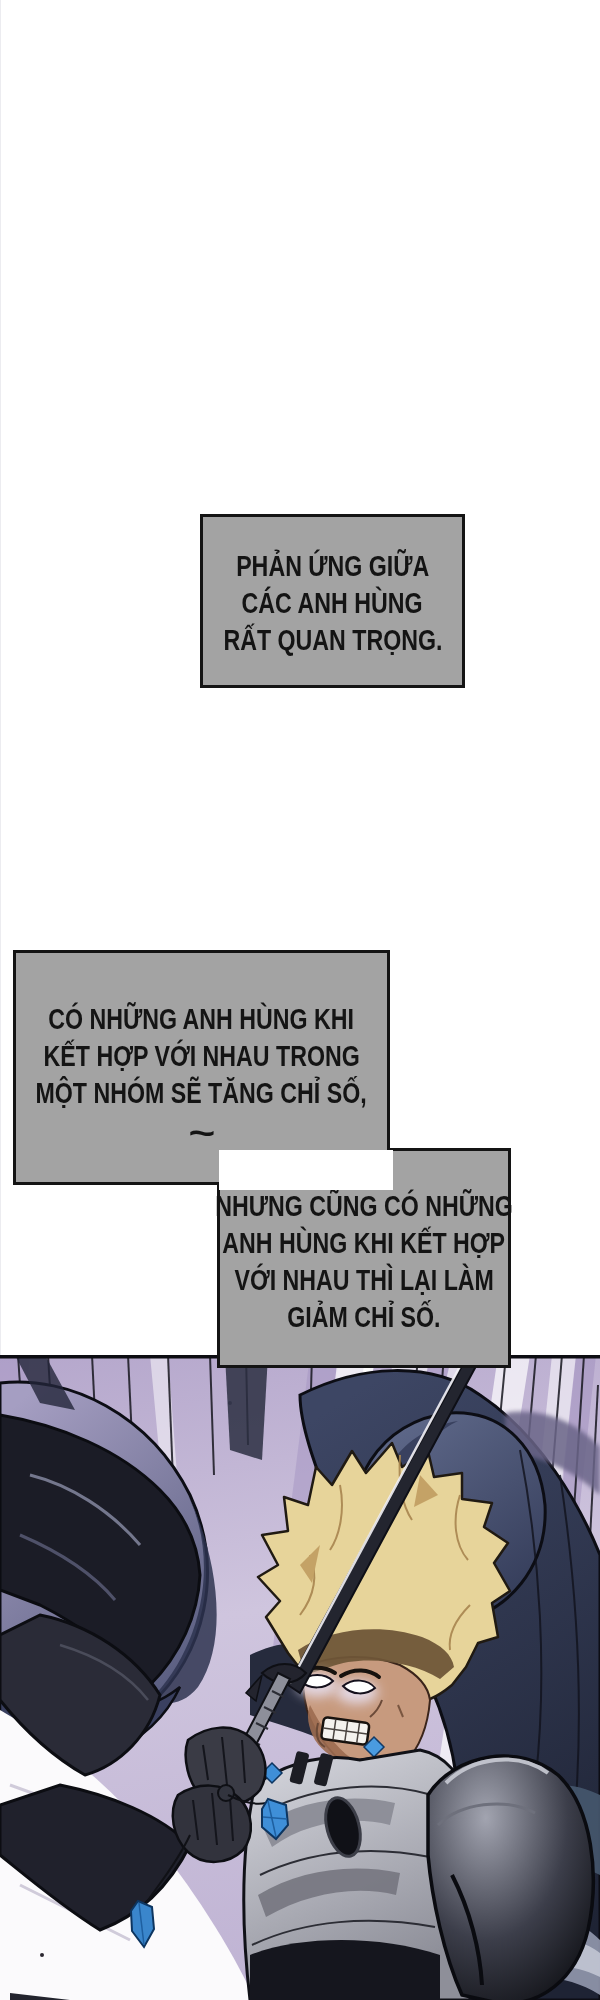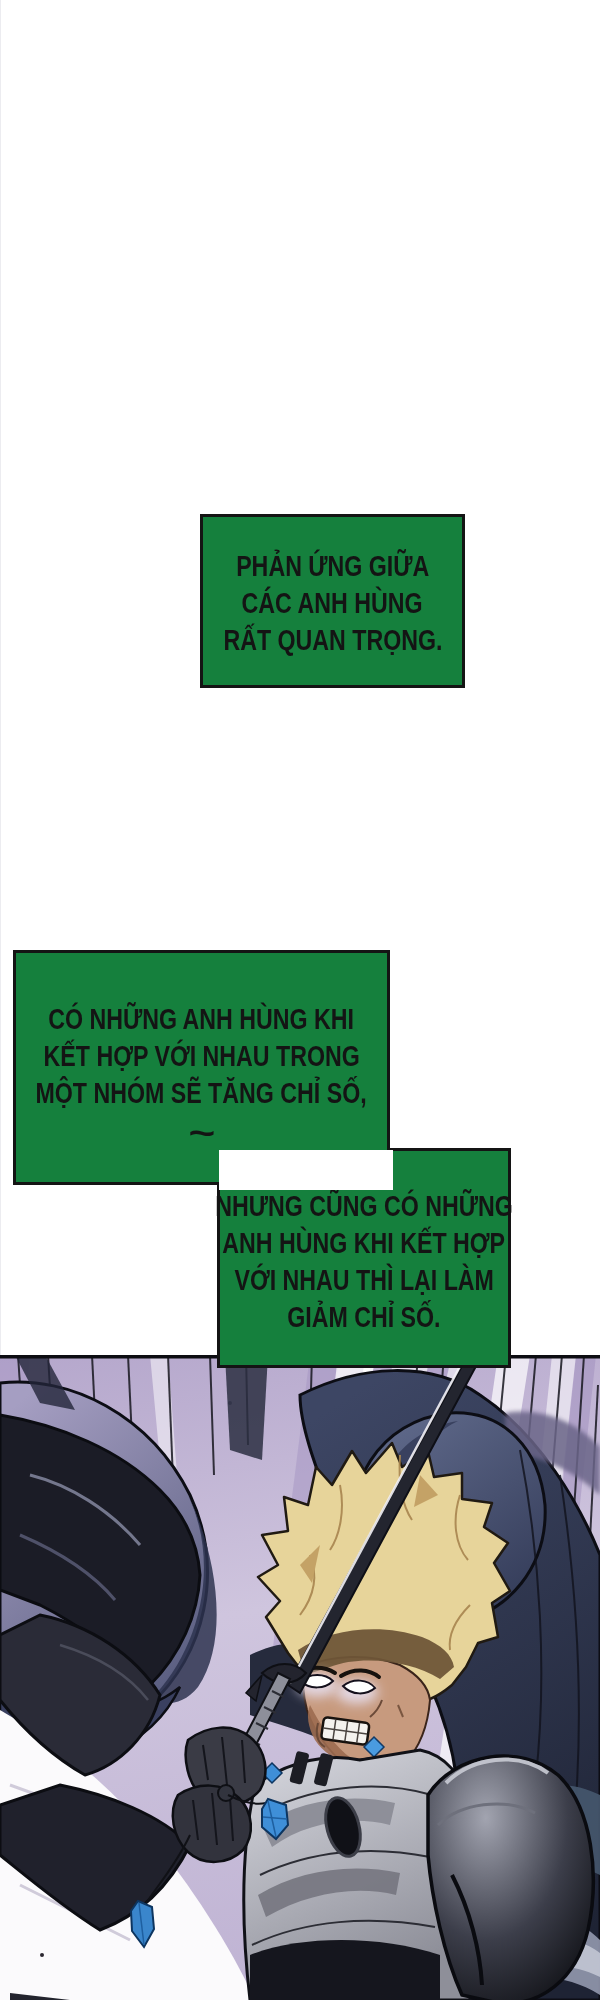--- a/index.html
+++ b/index.html
@@ -14,21 +14,21 @@
     --armor-light:#d8d9e0; --armor-mid:#8e8f99; --armor-dark:#3a3b45; --armor-black:#15161c;
     --metal-grip:#8d8f9a; --gem-blue:#3f8fd8; --gem-blue-dark:#0d3560; --speckle:#2a2630;
   }
   *{margin:0;padding:0;box-sizing:border-box}
   html,body{background:#fff}
   body{width:600px;font-family:"Liberation Sans","DejaVu Sans",sans-serif}
   .page{position:relative;width:600px;height:2000px;background:var(--page-bg);overflow:hidden;
         box-shadow:inset 1px 0 0 #ececf0}
   .art-panel{position:absolute;left:0;top:1355px;width:600px;height:645px;z-index:1}
   .art-panel svg{display:block;width:600px;height:645px}
-  .nbox{position:absolute;background:#15803d;border:3px solid var(--ink);
+  .nbox{position:absolute;background:#a3a3a3;border:3px solid var(--ink);
         display:flex;flex-direction:column;align-items:center;justify-content:center}
   .box1{left:200px;top:514px;width:265px;height:174px;z-index:3;padding-top:4px}
   .box2{left:13px;top:950px;width:377px;height:235px;z-index:3;padding-top:18px}
   .box3{left:217px;top:1148px;width:294px;height:220px;z-index:2;padding-top:8px}
   .patch{position:absolute;left:219px;top:1150px;width:174px;height:40px;background:#fff;z-index:4}
   .nline{font-weight:700;font-size:29px;line-height:37px;color:var(--ink);white-space:nowrap;
          transform:scaleX(0.8);transform-origin:50% 50%;text-align:center;letter-spacing:0}
   .nline.tilde{font-size:34px;line-height:40px;transform:scaleX(1.35)}
   
   .f-bg{fill:var(--bg-lavender)} .f-flash{fill:var(--flash-white)}

